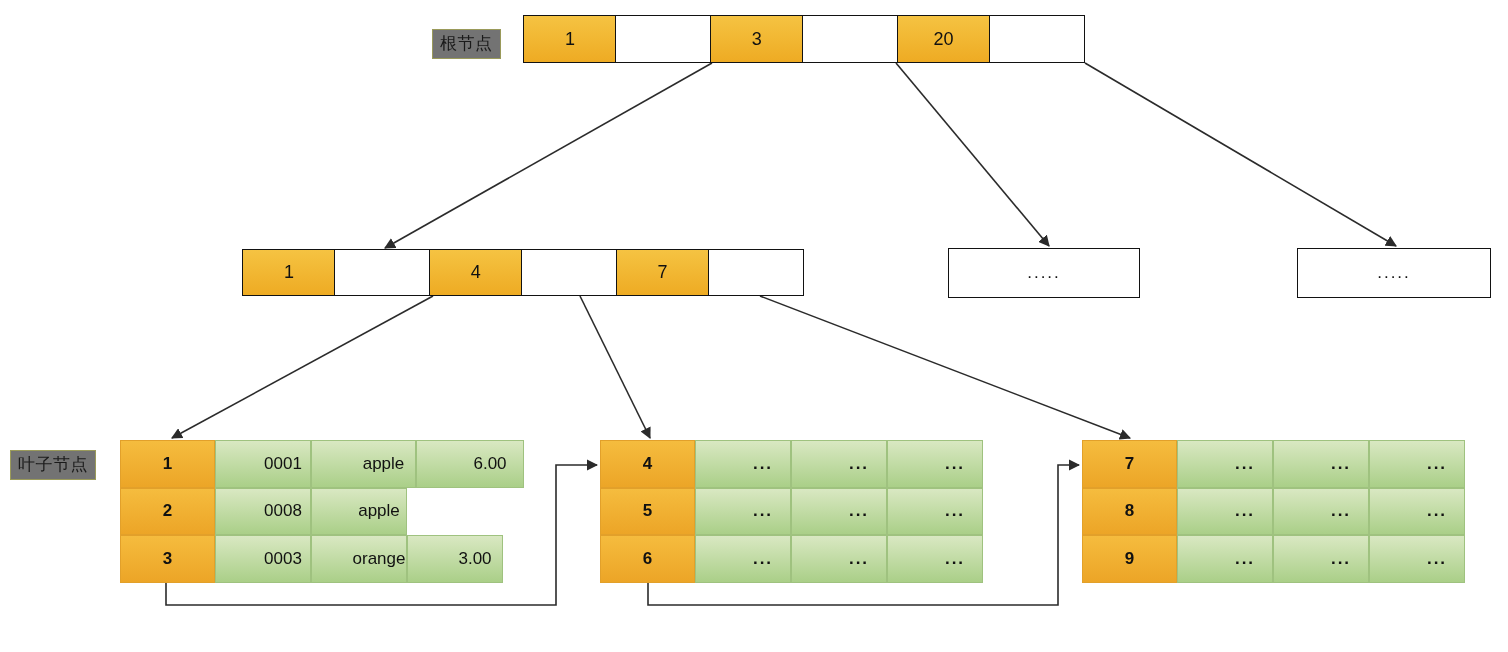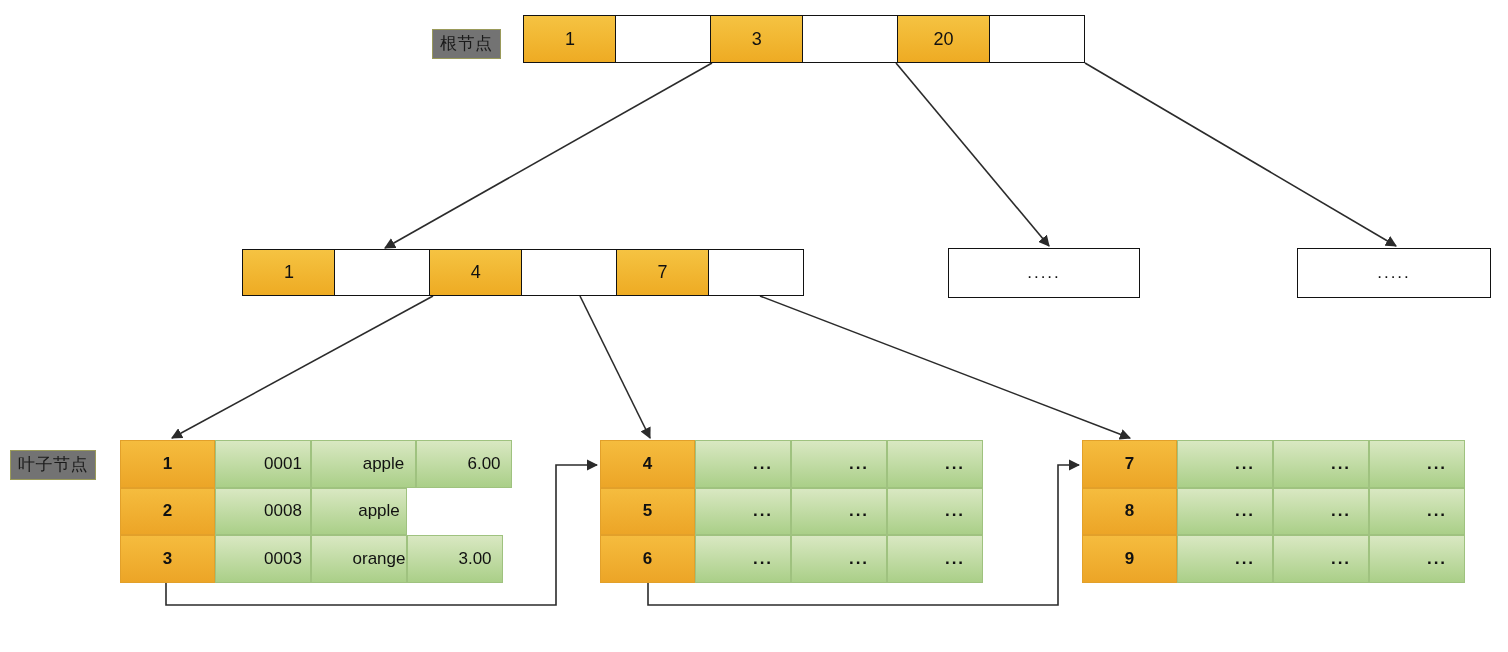--- a/index.html
+++ b/index.html
@@ -166,21 +166,21 @@
 
   <div class="placeholder" style="left:948px; top:248px; width:192px; height:50px;">.....</div>
 
   <div class="placeholder" style="left:1297px; top:248px; width:194px; height:50px;">.....</div>
 
   <div class="leaf" style="left:120px; top:440px;">
     <div class="row">
       <div class="c key" style="width:95px;">1</div>
       <div class="c val" style="width:96px;">0001</div>
       <div class="c val" style="width:105px;">apple</div>
-      <div class="c val" style="width:96px;">6.00</div>
+      <div class="c val" style="width:108px;">6.00</div>
     </div>
     <div class="row">
       <div class="c key" style="width:95px;">2</div>
       <div class="c val" style="width:96px;">0008</div>
       <div class="c val" style="width:96px;">apple</div>
     </div>
     <div class="row">
       <div class="c key" style="width:95px;">3</div>
       <div class="c val" style="width:96px;">0003</div>
       <div class="c val" style="width:96px;">orange</div>

